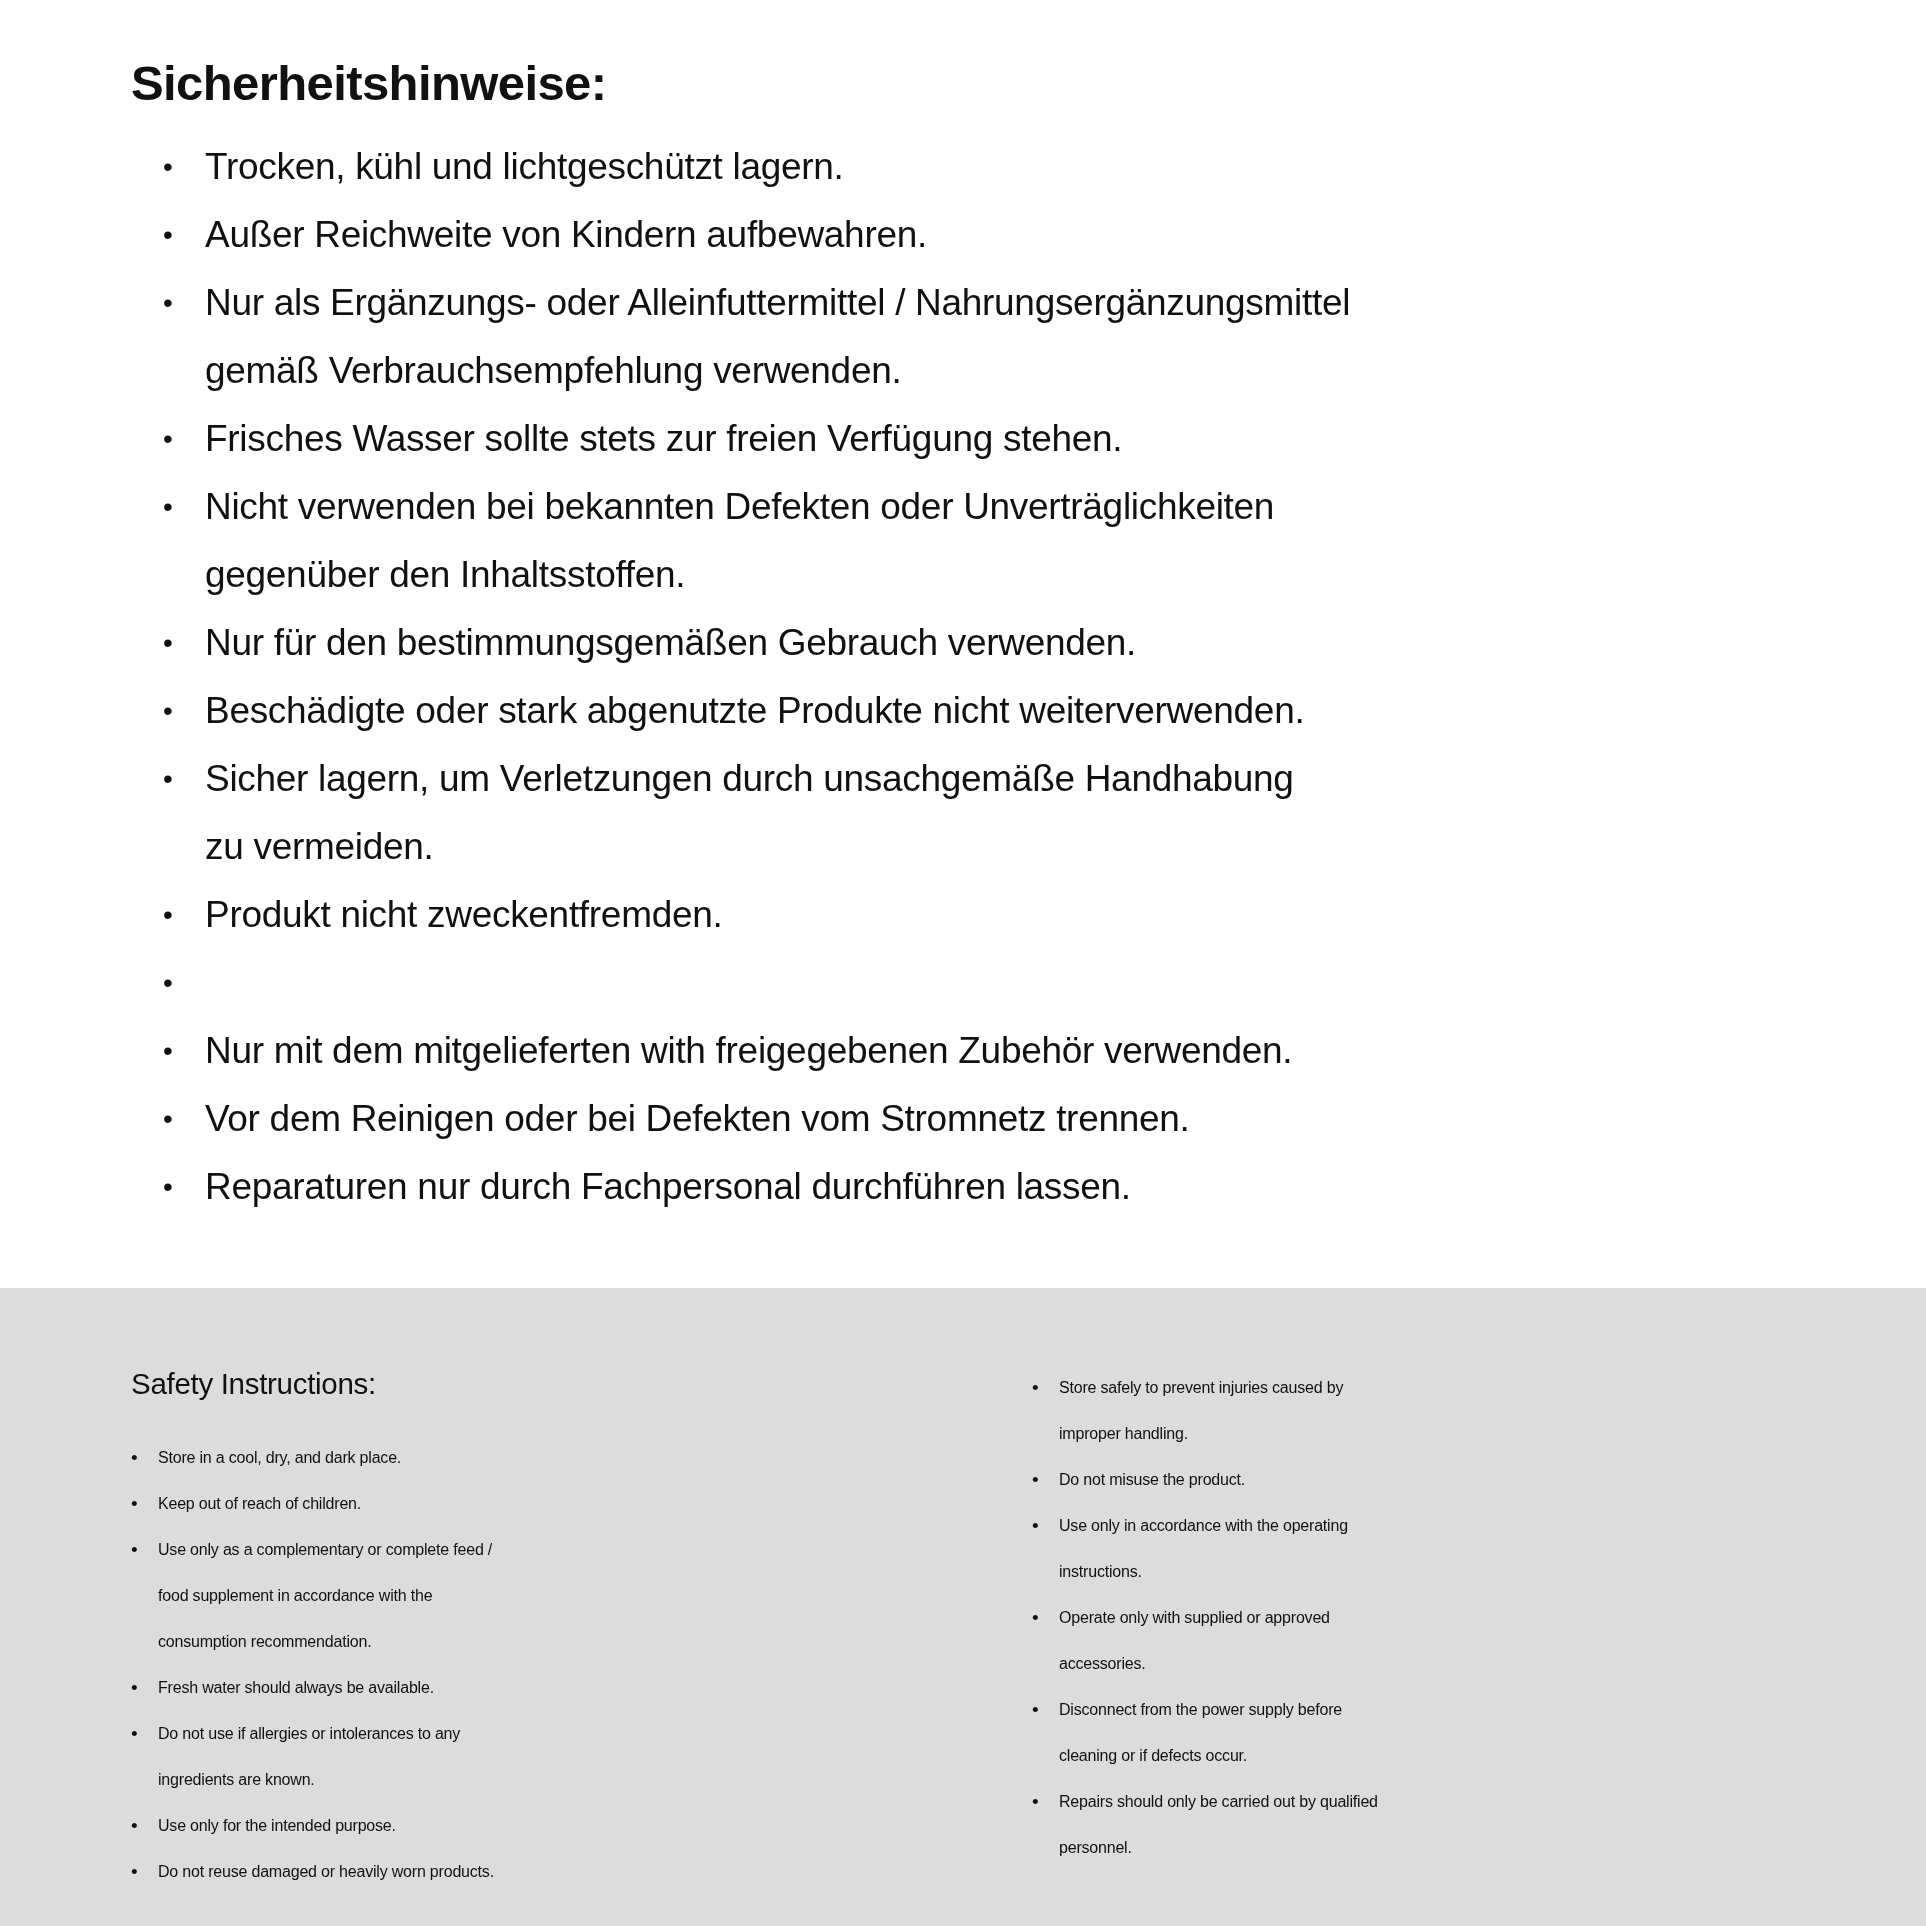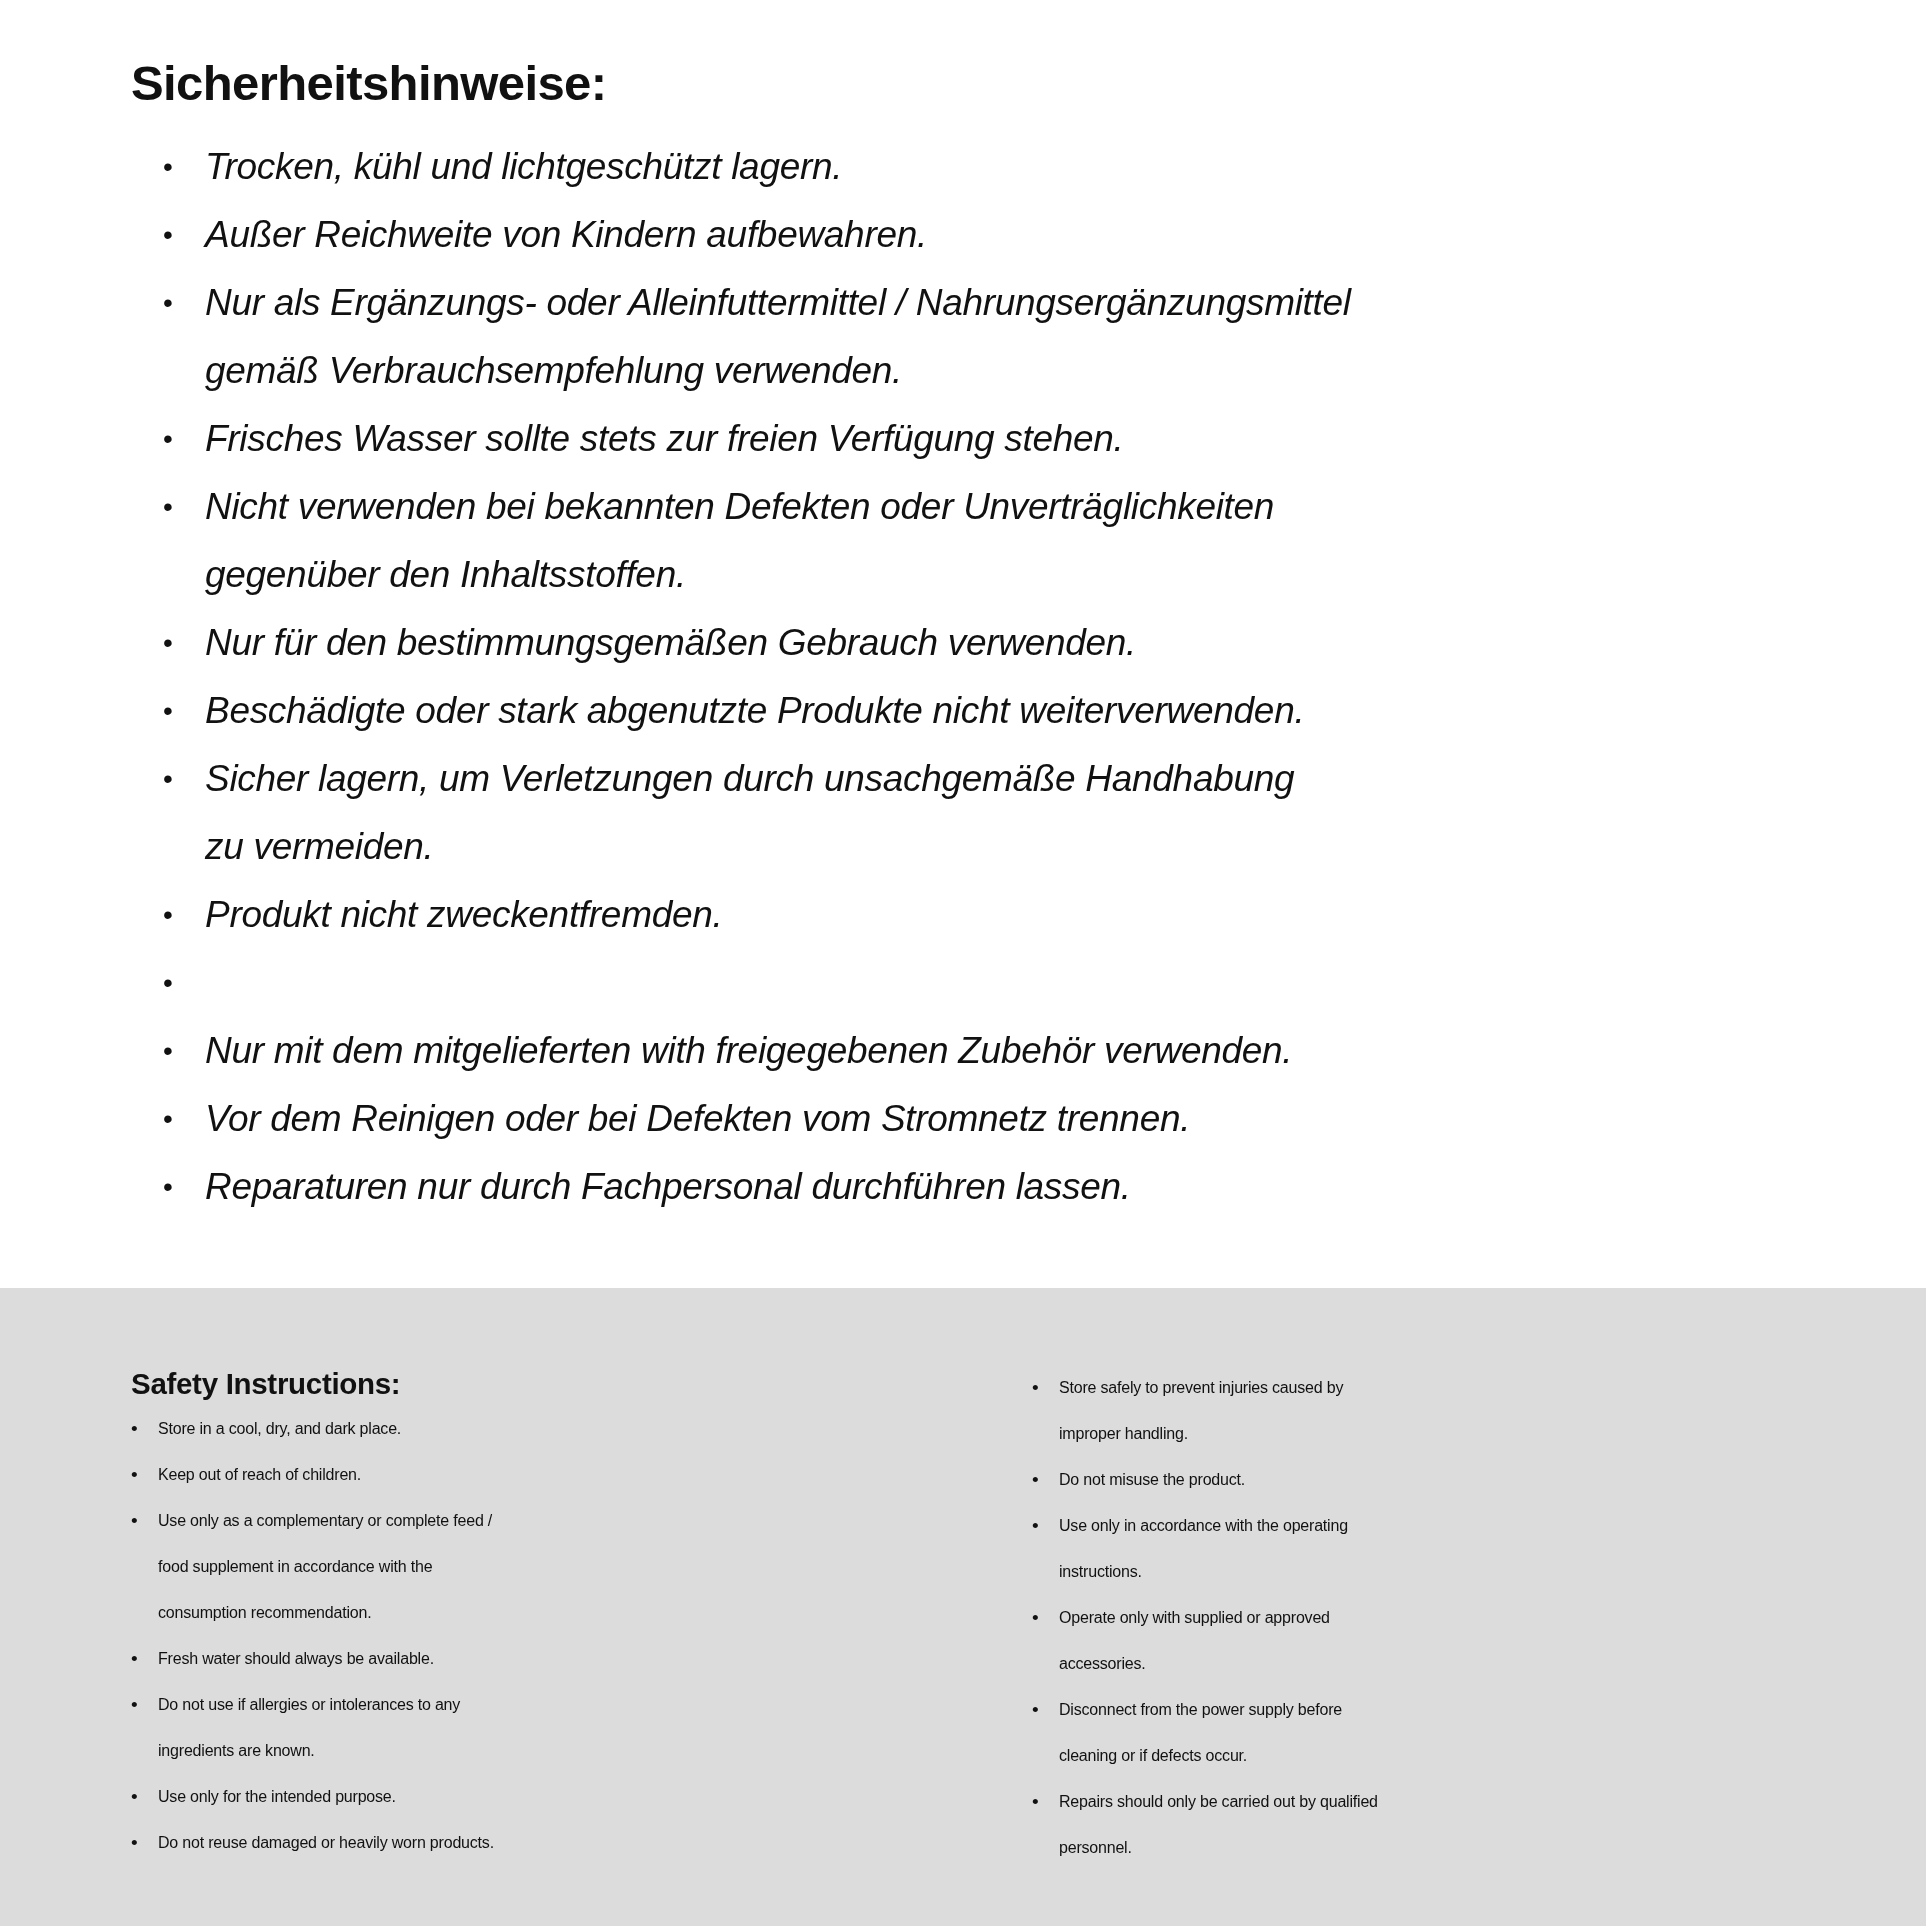--- a/index.html
+++ b/index.html
@@ -36,37 +36,36 @@
     flex: 0 0 42px;
     text-align: left;
     user-select: none;
   }
   .de-list .dot { font-size: 28px; line-height: 68px; }
   .de-list .txt {
     font-size: 37px;
     line-height: 68px;
     letter-spacing: -0.3px;
     white-space: pre-line;
-    font-style: italic;
   }
 
   
   .gray-section {
     position: relative;
     width: 1926px;
     height: 638px;
     background: #dcdcdc;
   }
   .col-left  { position: absolute; left: 131px;  top: 78px; width: 873px; }
   .col-right { position: absolute; left: 1032px; top: 77px; width: 854px; }
   .en-title {
-    margin: 0 0 5px 0;
+    margin: 0 0 34px 0;
     font-size: 29.5px;
     line-height: 35px;
-    font-weight: bold;
+    font-weight: normal;
     letter-spacing: -0.3px;
   }
   .en-list .dot { flex: 0 0 27px; font-size: 19px; line-height: 46px; }
   .en-list .txt {
     font-size: 16px;
     line-height: 46px;
     letter-spacing: -0.2px;
     white-space: pre-line;
   }
 </style>

